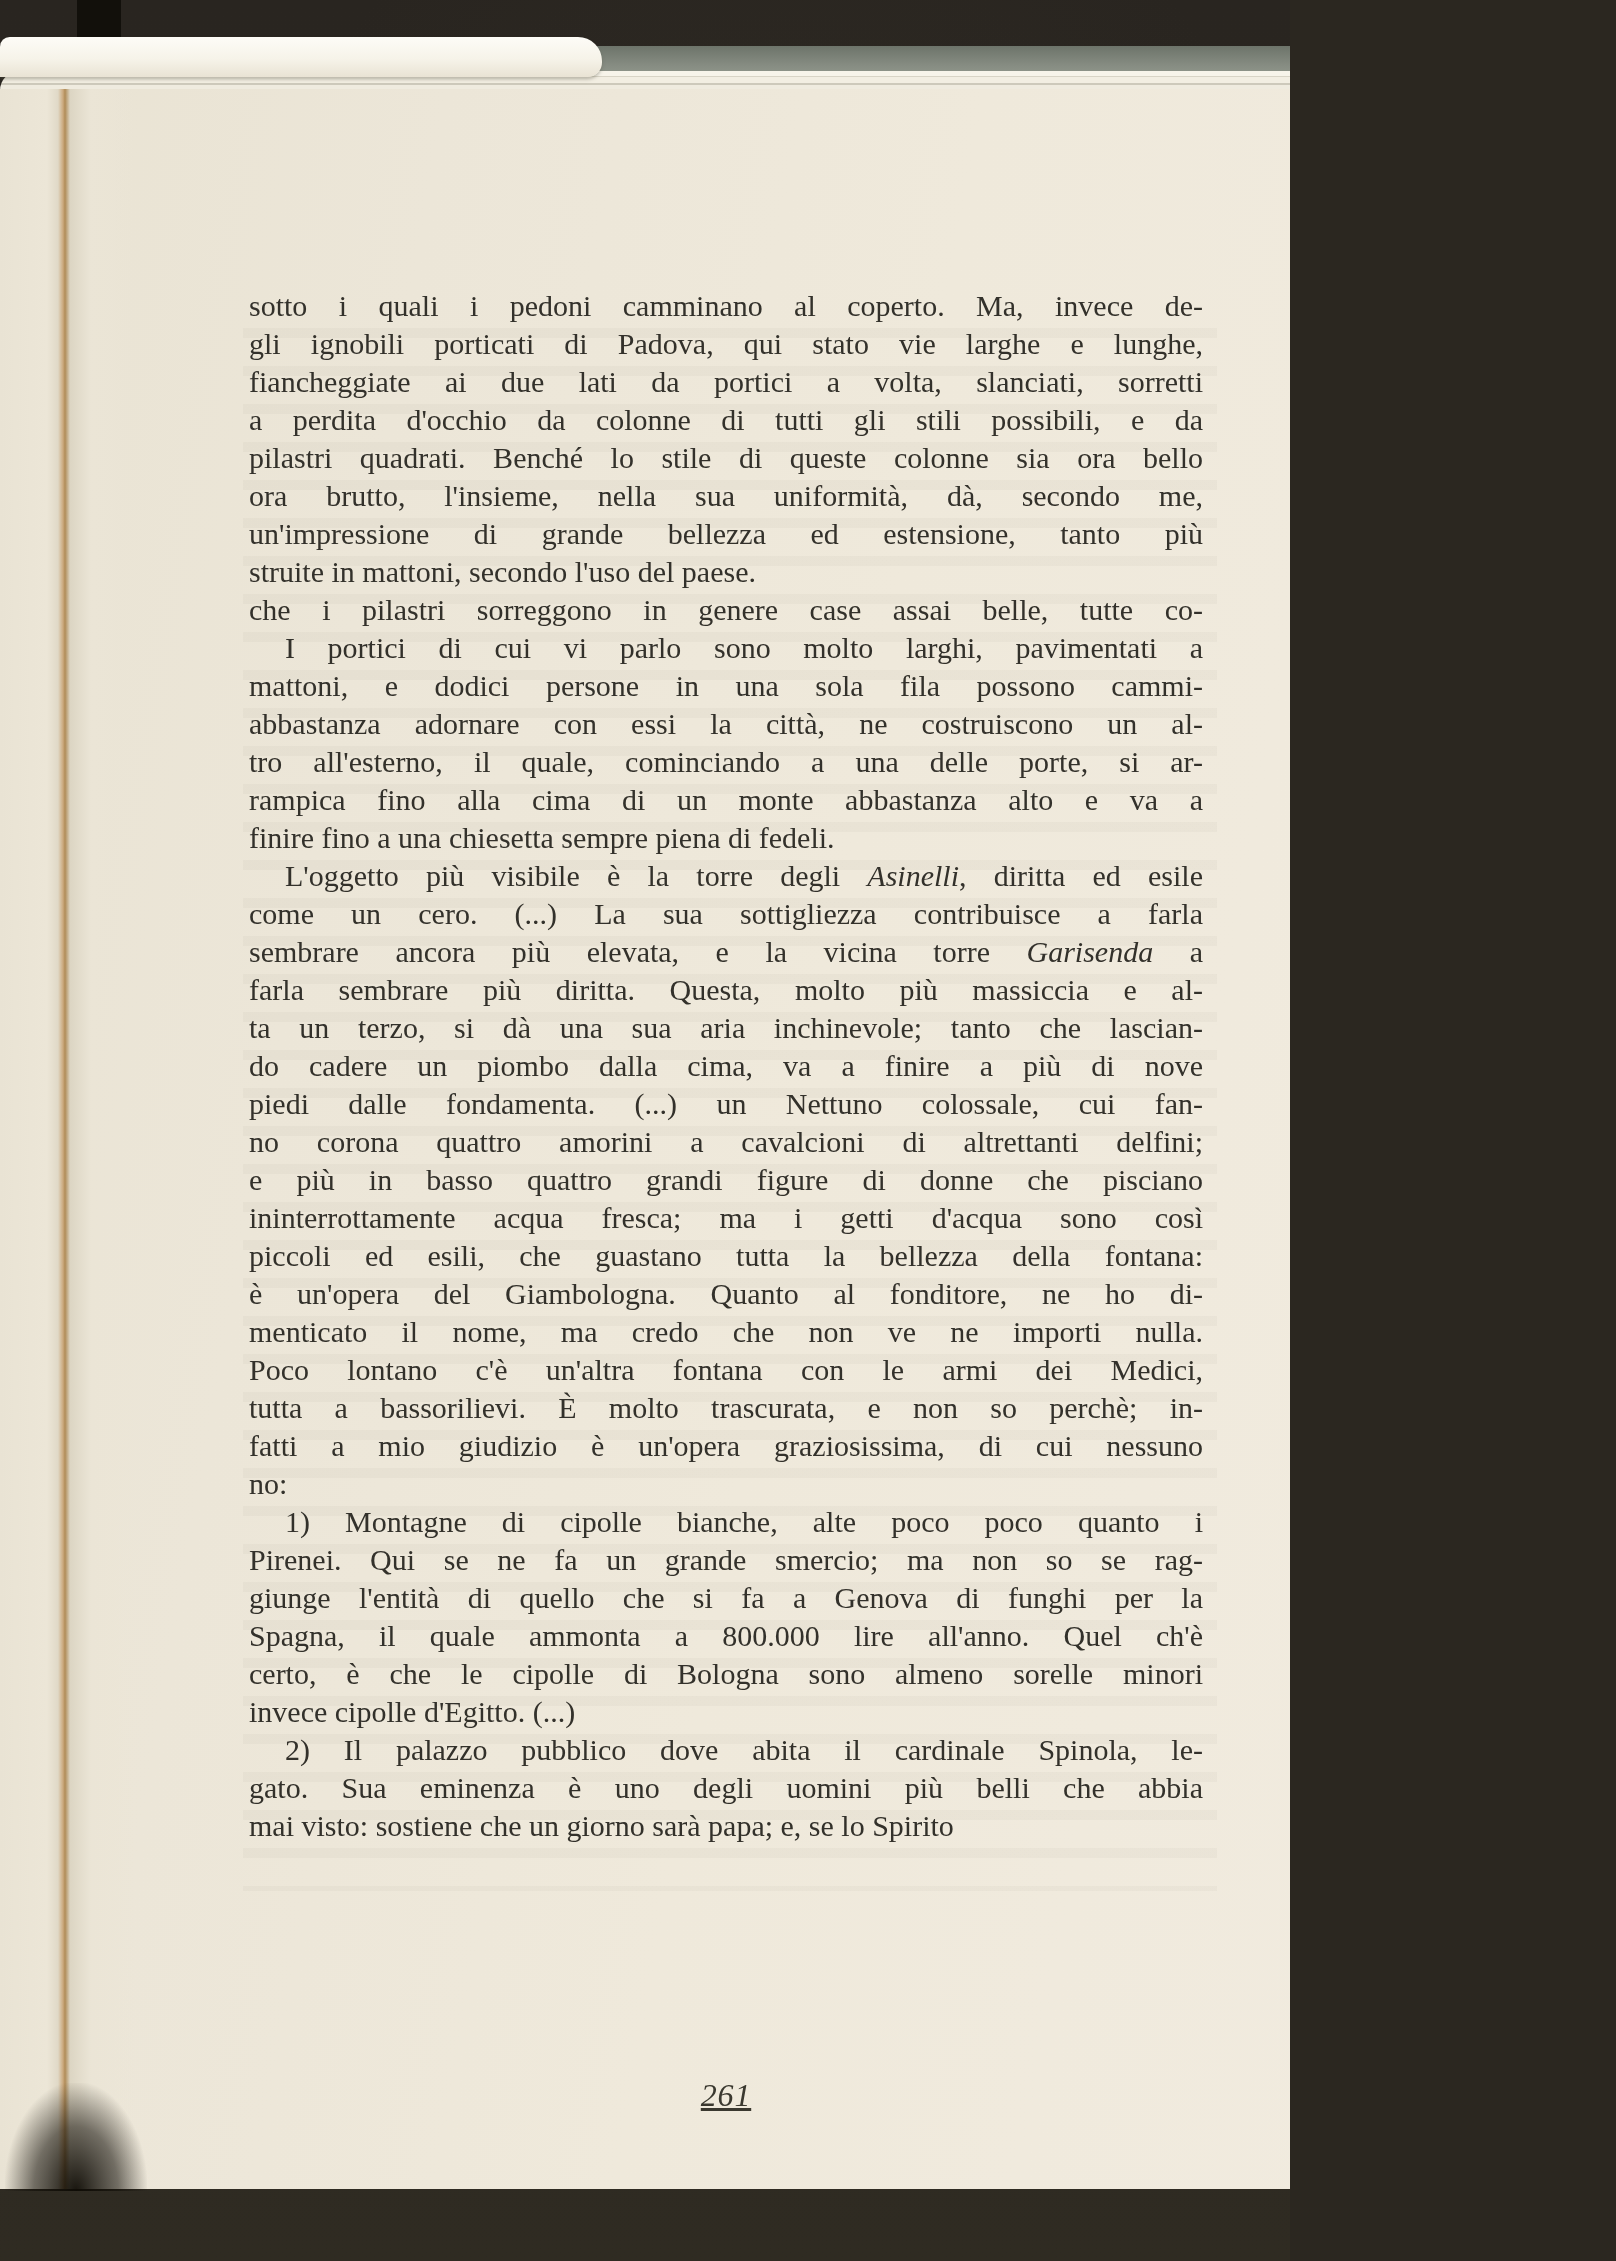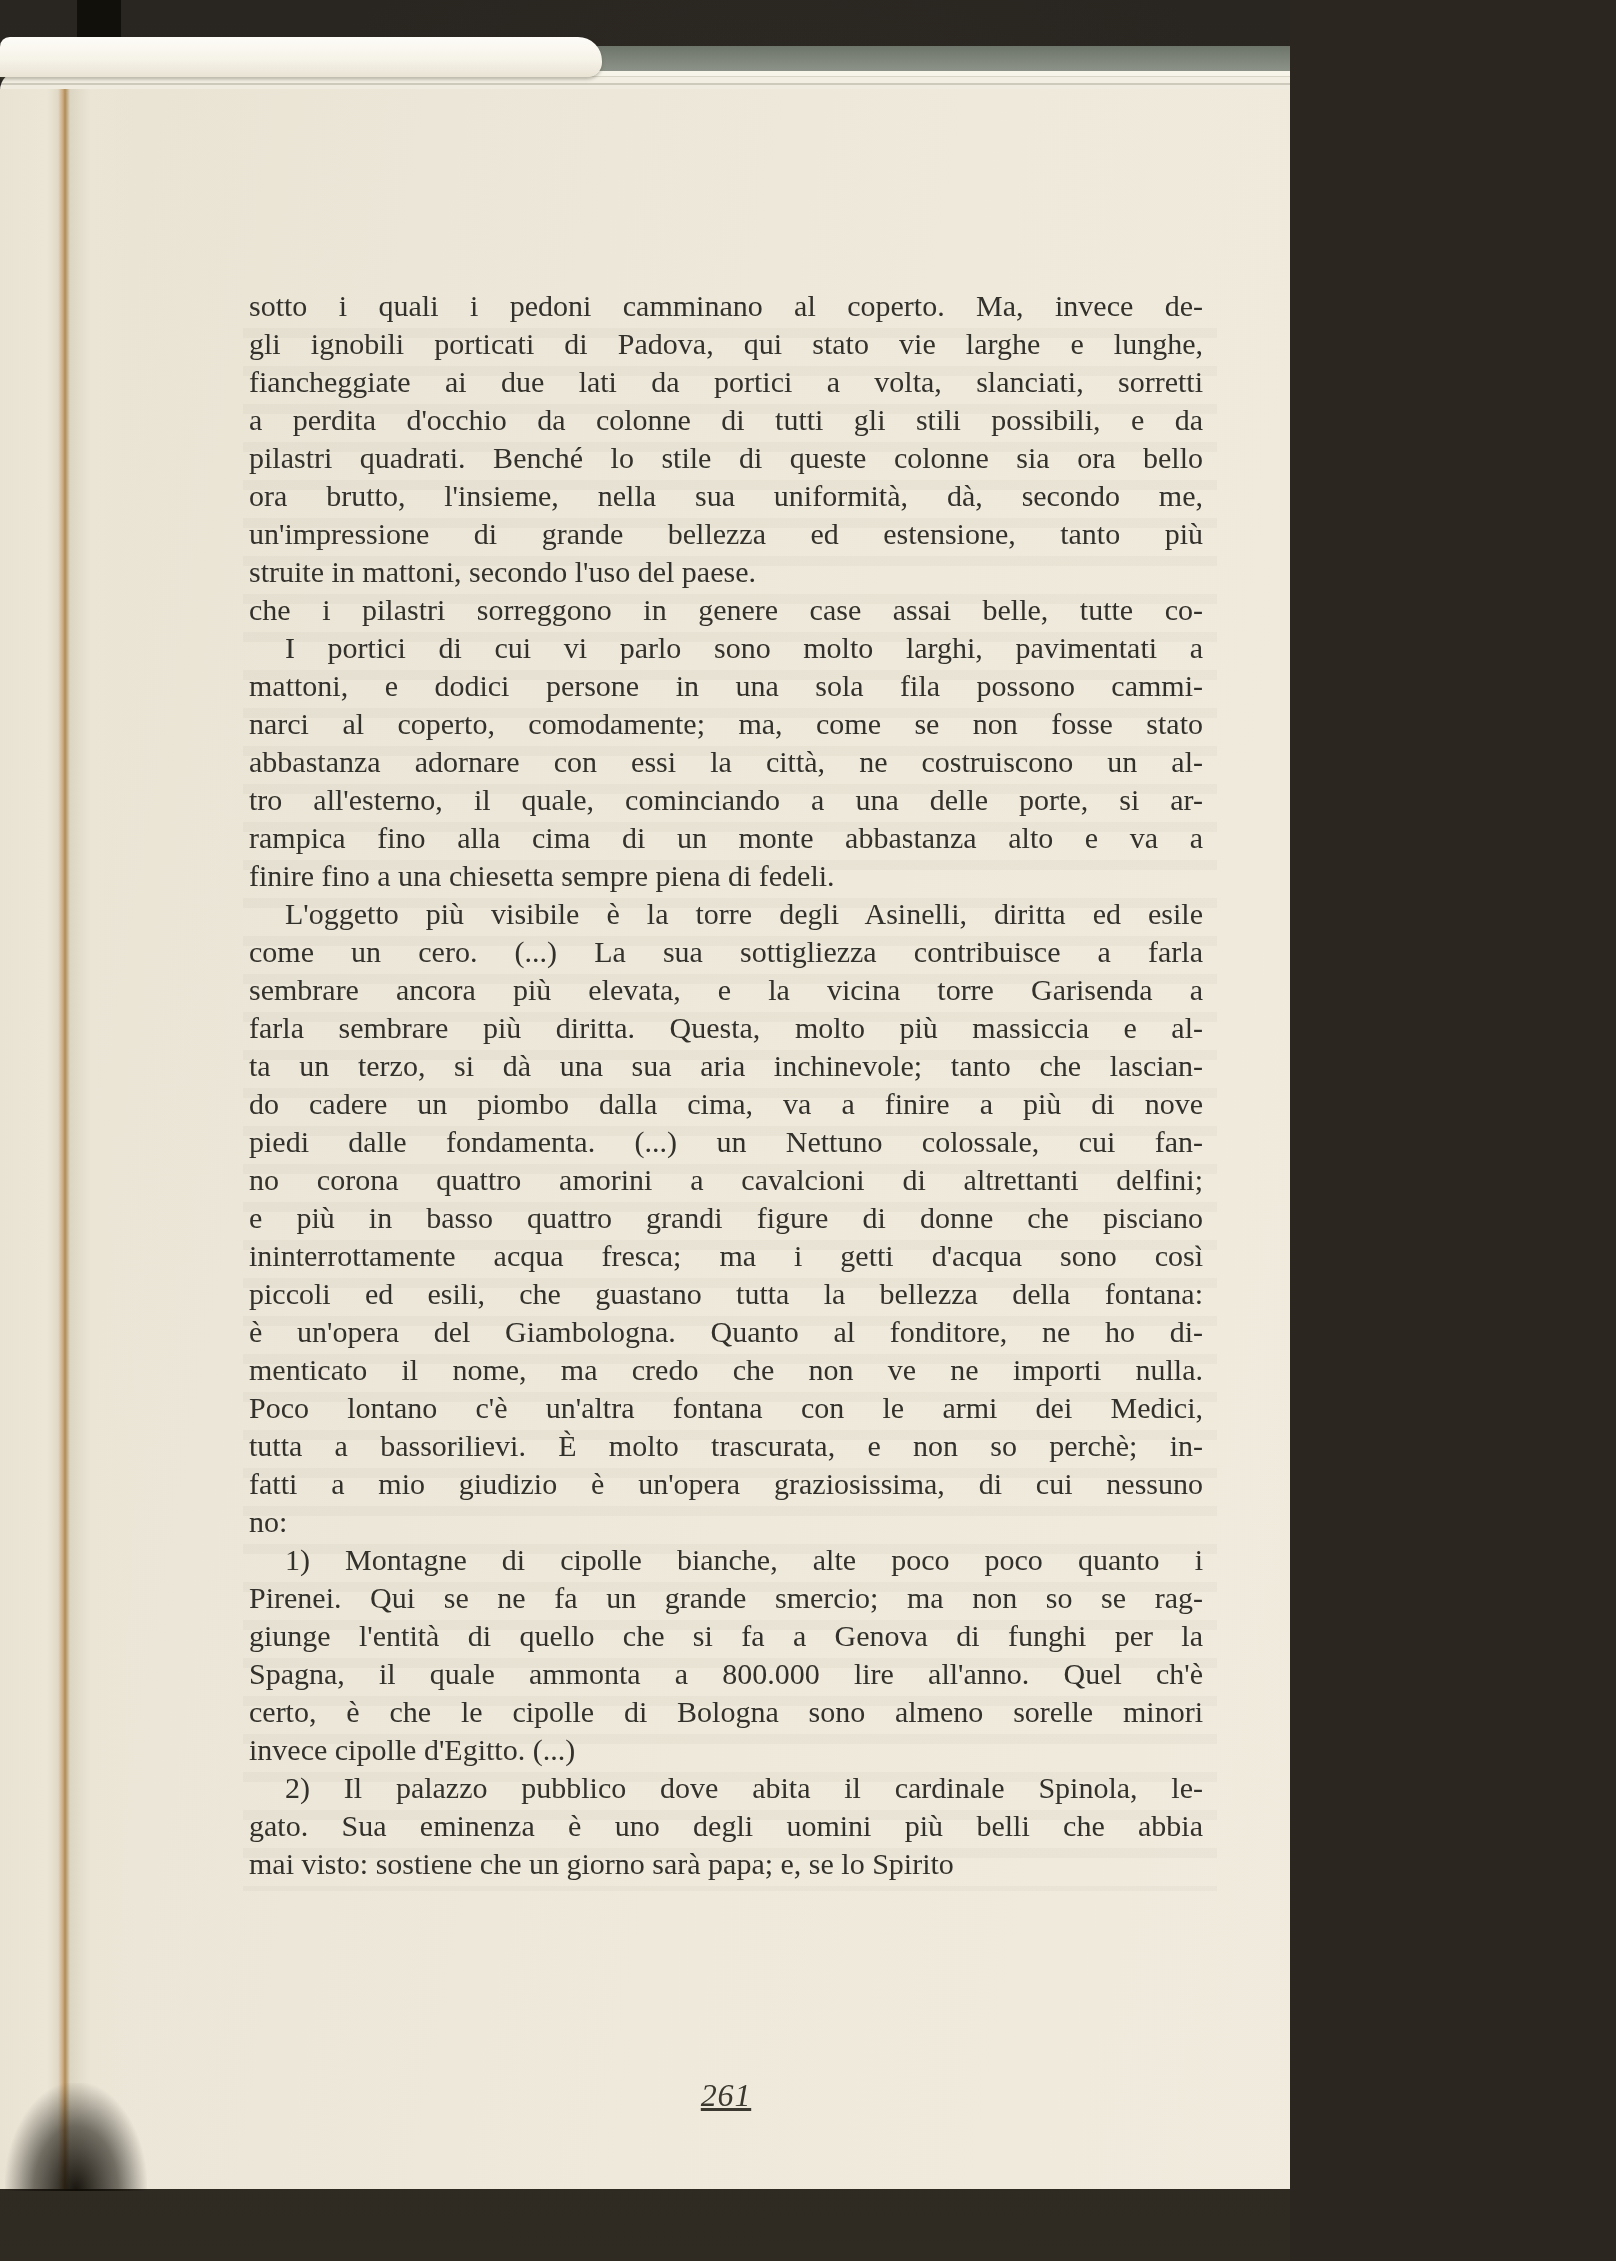--- a/index.html
+++ b/index.html
@@ -86,21 +86,21 @@
   
   .textblock {
     position: absolute; left: 249px; top: 287px; width: 954px;
     font-size: 30px; line-height: 38px; color: #33312b;
     text-rendering: optimizeLegibility;
   }
   .para { margin: 0; }
   .line { text-align: justify; text-align-last: justify; }
   .line.final { text-align-last: left; }
   .line.indent { padding-left: 36px; }
-  .it { }
+  .it { font-style: italic; }
   .pagenum {
     position: absolute; left: 249px; top: 2076px; width: 954px;
     text-align: center; font-style: italic; font-size: 32px; line-height: 39px;
     color: #3a382f; letter-spacing: 0.8px; text-decoration: underline;
   }
 </style>
 </head>
 <body>
 
 <div id="scan">
@@ -122,21 +122,20 @@
         <div class="line"><span>a perdita d'occhio da colonne di tutti gli stili possibili, e da</span></div>
         <div class="line"><span>pilastri quadrati. Benché lo stile di queste colonne sia ora bello</span></div>
         <div class="line"><span>ora brutto, l'insieme, nella sua uniformità, dà, secondo me,</span></div>
         <div class="line"><span>un'impressione di grande bellezza ed estensione, tanto più</span></div>
         <div class="line final"><span>struite in mattoni, secondo l'uso del paese.</span></div>
         <div class="line"><span>che i pilastri sorreggono in genere case assai belle, tutte co-</span></div>
       </div>
       <div class="para">
         <div class="line indent"><span>I portici di cui vi parlo sono molto larghi, pavimentati a</span></div>
         <div class="line"><span>mattoni, e dodici persone in una sola fila possono cammi-</span></div>
-        <div class="line"><span>narci al coperto, comodamente; ma, come se non fosse stato</span></div>
         <div class="line"><span>abbastanza adornare con essi la città, ne costruiscono un al-</span></div>
         <div class="line"><span>tro all'esterno, il quale, cominciando a una delle porte, si ar-</span></div>
         <div class="line"><span>rampica fino alla cima di un monte abbastanza alto e va a</span></div>
         <div class="line final"><span>finire fino a una chiesetta sempre piena di fedeli.</span></div>
       </div>
       <div class="para">
         <div class="line indent"><span>L'oggetto più visibile è la torre degli </span><span class="it">Asinelli</span><span>, diritta ed esile</span></div>
         <div class="line"><span>come un cero. (...) La sua sottigliezza contribuisce a farla</span></div>
         <div class="line"><span>sembrare ancora più elevata, e la vicina torre </span><span class="it">Garisenda</span><span> a</span></div>
         <div class="line"><span>farla sembrare più diritta. Questa, molto più massiccia e al-</span></div>

